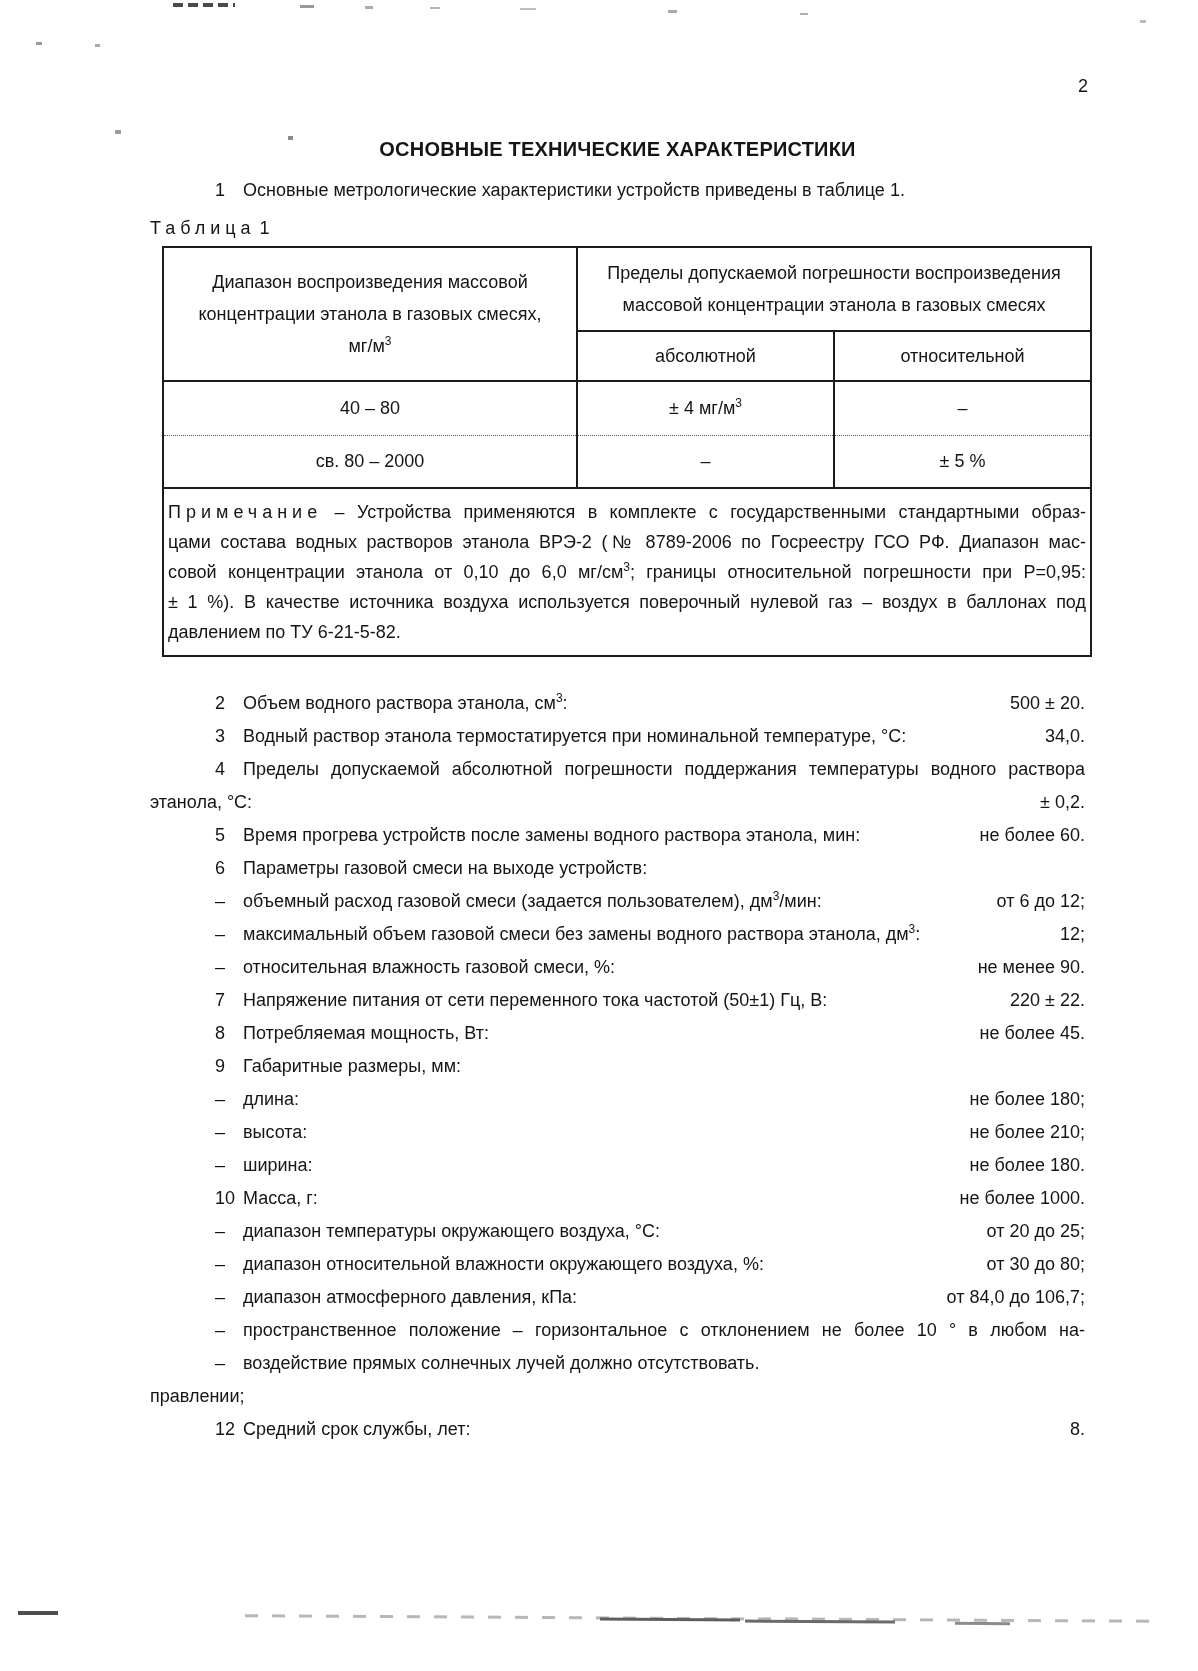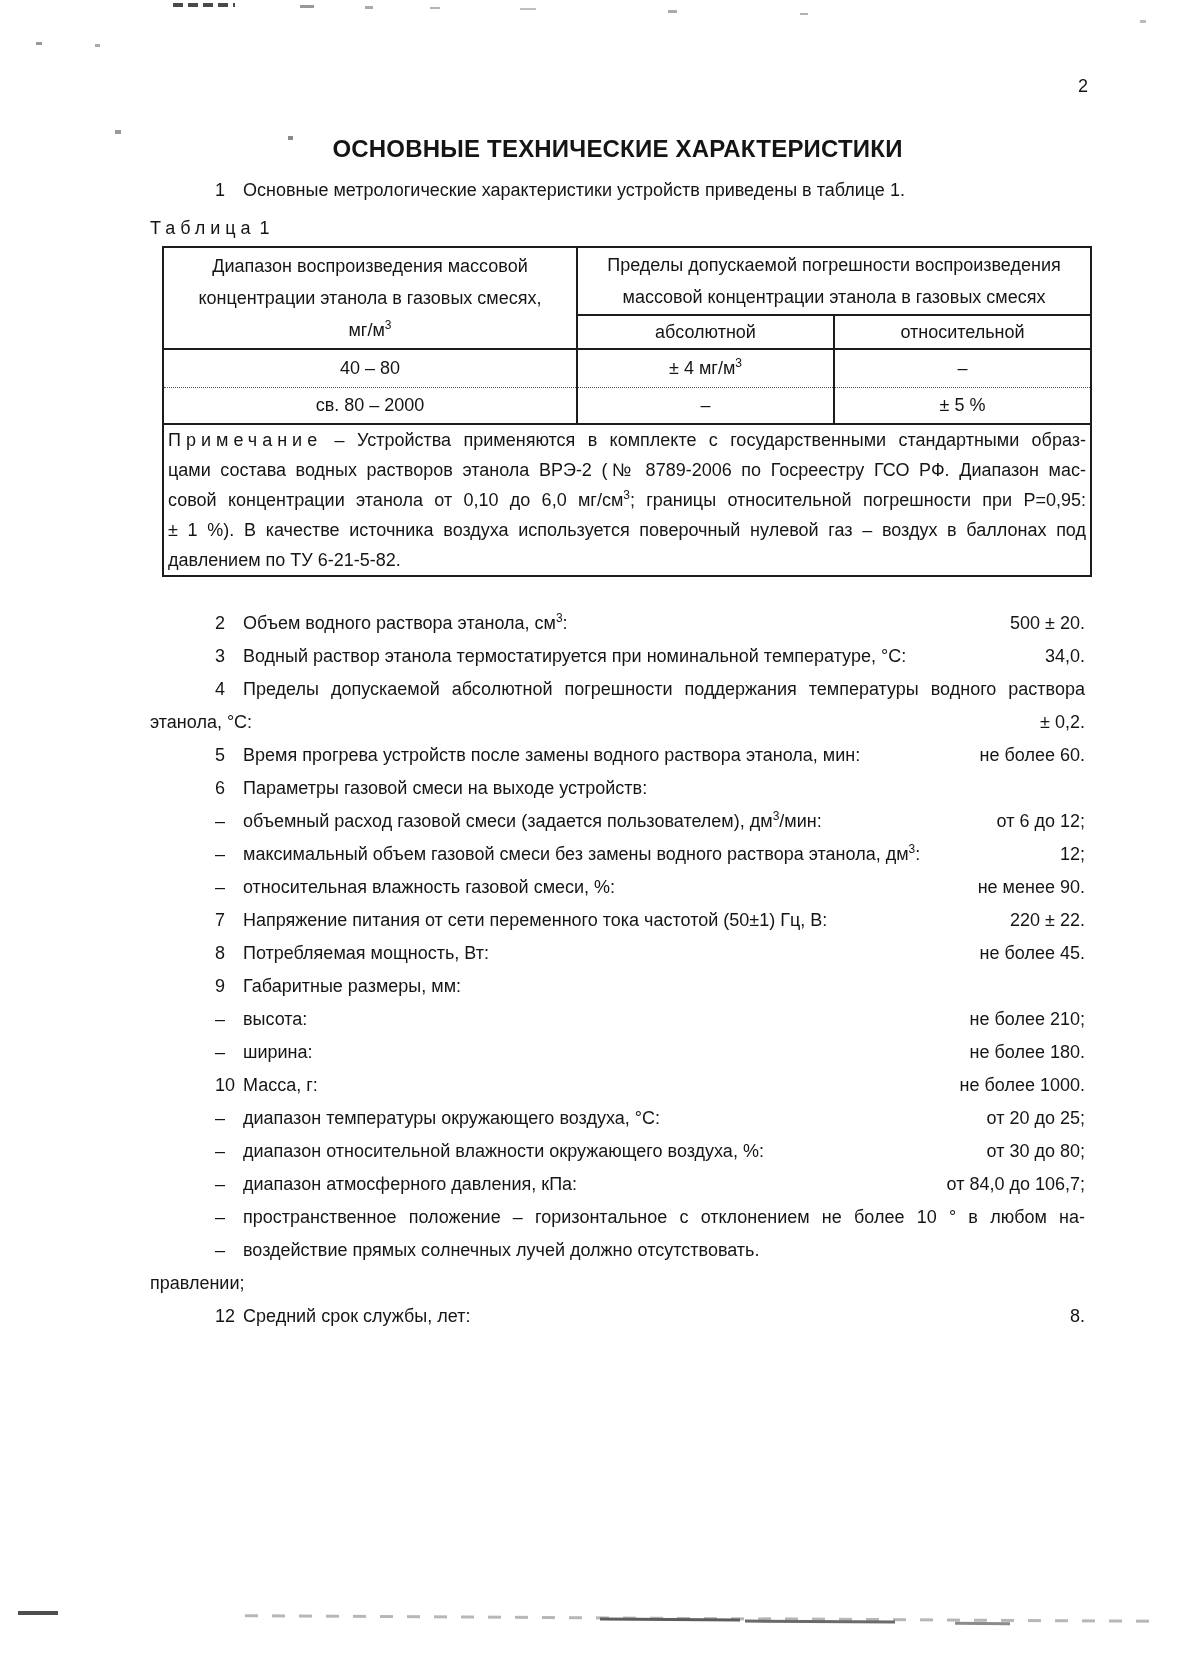--- a/index.html
+++ b/index.html
@@ -16,21 +16,21 @@
     position:absolute;top:76px;right:110px;
     font-size:18px;
   }
   .content{
     position:absolute;left:150px;top:0;width:935px;
     padding-top:136px;
   }
   .doc-title{
     text-align:center;
     font-weight:bold;
-    font-size:24px;
+    font-size:20px;
     line-height:26px;
     letter-spacing:0.2px;
   }
   .intro{
     margin-top:16px;
     line-height:24px;
   }
   .marker{
     display:inline-block;
     min-width:28px;
@@ -46,21 +46,21 @@
     border-collapse:collapse;
     table-layout:fixed;
     width:930px;
     margin-left:12px;
     margin-top:6px;
     border:2px solid #1c1c1c;
   }
   table.spec-table td{
     text-align:center;
     vertical-align:middle;
-    padding:0 4px;
+    padding:8px 4px;
     font-size:18px;
   }
   td.h1{
     width:404px;
     border-right:2px solid #1c1c1c;
     border-bottom:2px solid #1c1c1c;
     line-height:32px;
   }
   td.h2{
     border-bottom:2px solid #1c1c1c;
@@ -264,20 +264,26 @@
     <div class="spec-value">не более 45.</div>
   </div>
 
   <div class="spec-row">
     <div class="spec-label">
       <span class="marker">9</span><span class="lbl"><span class="pre">Габаритные размеры, мм:</span><sup class="sup"></sup><span class="post"></span></span>
     </div>
 
   </div>
 
+  <div class="spec-row">
+    <div class="spec-label">
+      <span class="marker">–</span><span class="lbl"><span class="pre">длина:</span><sup class="sup"></sup><span class="post"></span></span>
+    </div>
+    <div class="spec-value">не более 180;</div>
+  </div>
 
   <div class="spec-row">
     <div class="spec-label">
       <span class="marker">–</span><span class="lbl"><span class="pre">высота:</span><sup class="sup"></sup><span class="post"></span></span>
     </div>
     <div class="spec-value">не более 210;</div>
   </div>
 
   <div class="spec-row">
     <div class="spec-label">

